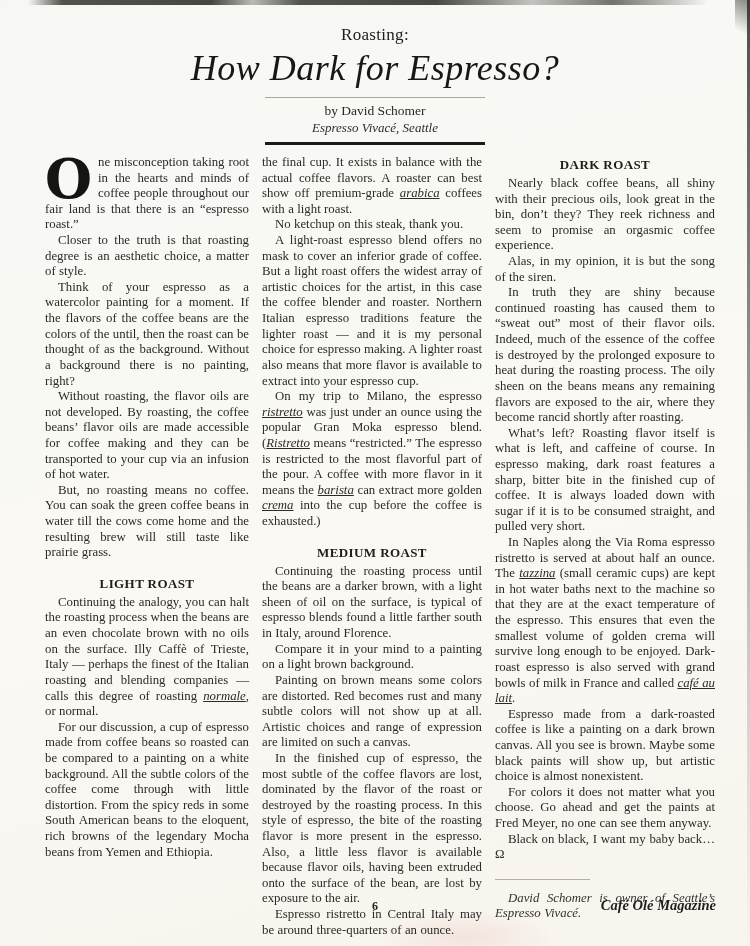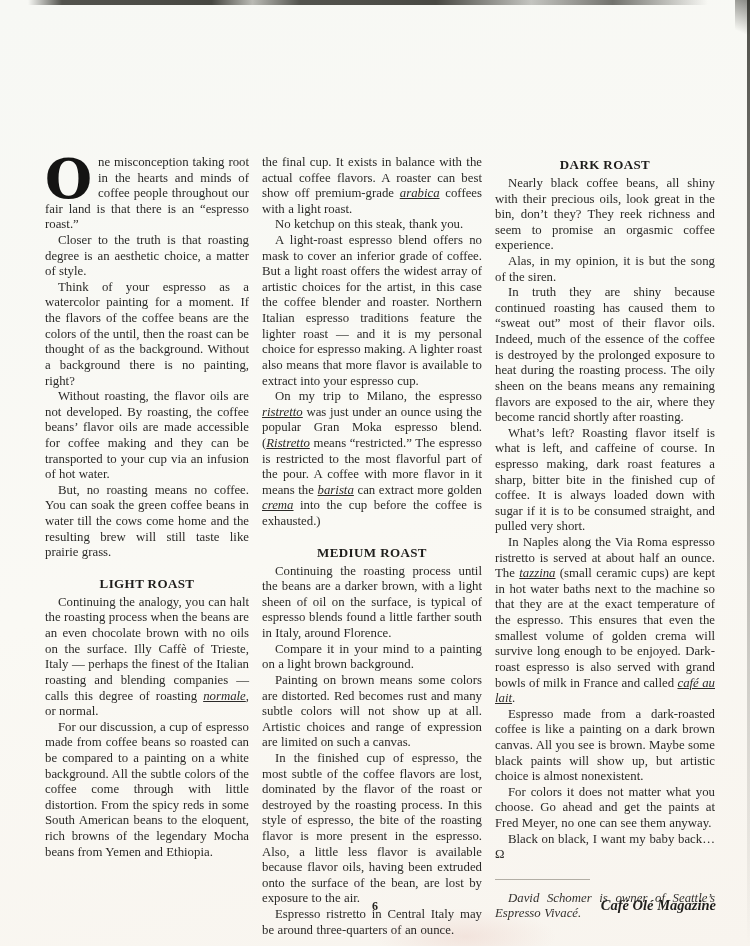--- a/index.html
+++ b/index.html
@@ -73,20 +73,30 @@
   }
 </style>
 </head>
 <body>
 
 <div class="page">
   <div class="scan-top"></div>
   <div class="scan-right"></div>
   <div class="scan-corner"></div>
 
+  <header class="header">
+    <div class="kicker">Roasting:</div>
+    <h1 class="title">How Dark for Espresso?</h1>
+    <div class="byline-block">
+      <div class="rule-thin"></div>
+      <div class="byline">by David Schomer</div>
+      <div class="affiliation">Espresso Vivacé, Seattle</div>
+      <div class="rule-thick"></div>
+    </div>
+  </header>
 
   <main class="columns">
     <div class="col">
         <p class="para noindent"><span class="dropcap">O</span><span>ne misconception taking root in the hearts and minds of coffee people throughout our fair land is that there is an “espresso roast.”</span></p>
         <p class="para"><span>Closer to the truth is that roasting degree is an aesthetic choice, a matter of style.</span></p>
         <p class="para"><span>Think of your espresso as a watercolor painting for a moment. If the flavors of the coffee beans are the colors of the until, then the roast can be thought of as the background. Without a background there is no painting, right?</span></p>
         <p class="para"><span>Without roasting, the flavor oils are not developed. By roasting, the coffee beans’ flavor oils are made accessible for coffee making and they can be transported to your cup via an infusion of hot water.</span></p>
         <p class="para"><span>But, no roasting means no coffee. You can soak the green coffee beans in water till the cows come home and the resulting brew will still taste like prairie grass.</span></p>
         <h3 class="sec-heading">LIGHT ROAST</h3>
         <p class="para"><span>Continuing the analogy, you can halt the roasting process when the beans are an even chocolate brown with no oils on the surface. Illy Caffè of Trieste, Italy — perhaps the finest of the Italian roasting and blending companies — calls this degree of roasting </span><span class="it">normale</span><span>, or normal.</span></p>

